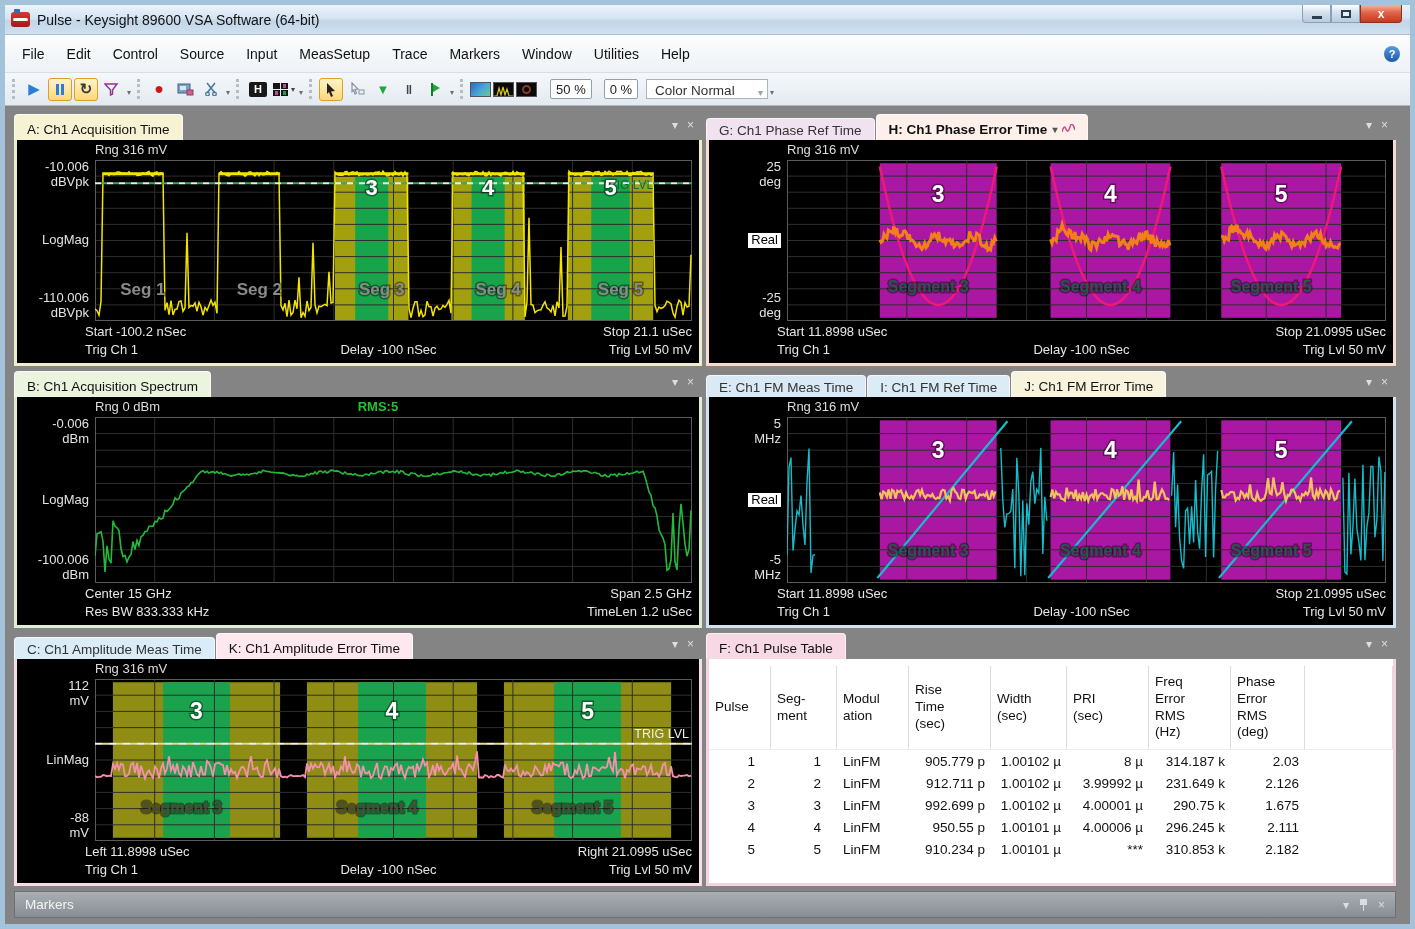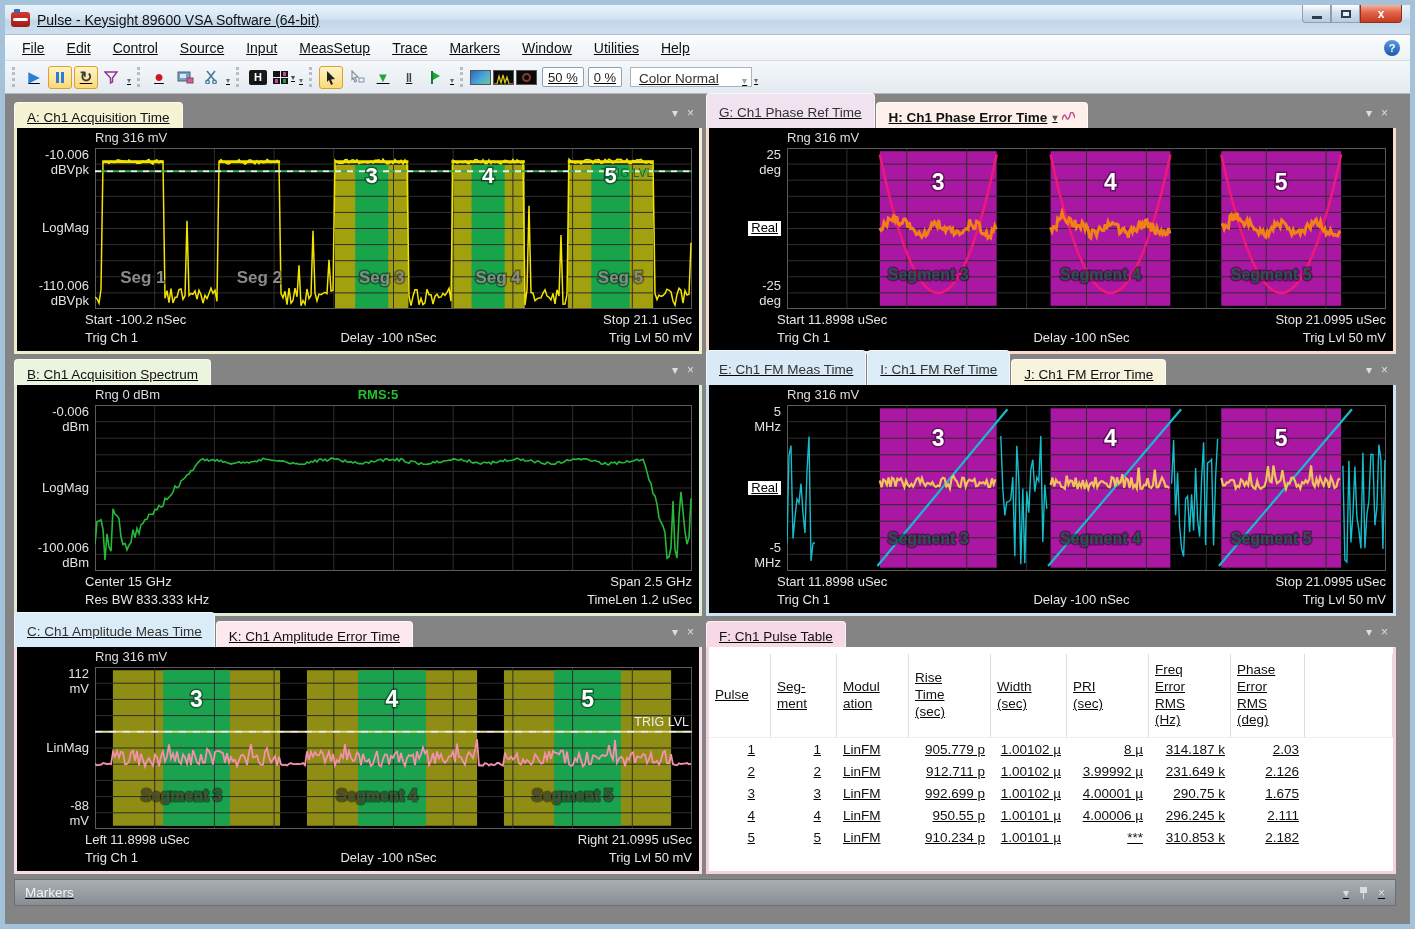--- a/index.html
+++ b/index.html
@@ -1,37 +1,37 @@
 <!DOCTYPE html>
 <html><head>
 <meta charset="utf-8">
 <style>
   * { box-sizing: border-box; margin: 0; padding: 0; }
   html,body { width:1415px; height:929px; overflow:hidden;
     font-family:"Liberation Sans", sans-serif; background:#6f8196; }
   .win { position:absolute; inset:0; border:5px solid #a4c2da; background:#0f766e;
-         display:flex; flex-direction:column;text-decoration:underline; }
+         display:flex; flex-direction:column; }
   
   .titlebar { height:30px; background:linear-gradient(#eaf3fb,#d5e5f3 45%,#c2d6e9 55%,#cfe0ef);
     display:flex; align-items:center; padding:0 6px; position:relative; border-bottom:1px solid #aabccd; }
   .appicon { width:19px; height:15px; background:linear-gradient(#d23a32,#9e1c16); border-radius:3px;
     position:relative; margin-right:7px; }
   .appicon:before { content:""; position:absolute; left:2px; right:2px; top:6px; height:3px; background:#fff; border-radius:2px;}
   .appicon:after { content:""; position:absolute; left:3px; top:-3px; width:6px; height:4px; background:#3a6ab0; border-radius:1px;}
   .wtitle { font-size:14px; color:#111; }
   .winbtns { position:absolute; right:8px; top:0; display:flex; }
   .wb { width:29px; height:18px; border:1px solid #8aa0b8; border-top:none;
     background:linear-gradient(#fdfeff,#d4e0ec 45%,#b9cbde); display:flex; align-items:center; justify-content:center; }
   .wb.first { border-radius:0 0 0 4px; }
   .wb.close { width:42px; background:linear-gradient(#f6b2a0,#e06448 45%,#c63a20); border-color:#8f2f1d;
     color:#fff; font-weight:bold; font-size:12px; border-radius:0 0 4px 0; }
   .glyph-min { width:10px; height:3px; background:#2a3d52; margin-top:7px; }
   .glyph-max { width:10px; height:8px; border:2px solid #2a3d52; background:#e8f0f8; }
   
-  .menubar { height:26px; background:linear-gradient(#fbfdfe,#eef2f6); border-bottom:1px solid #d9dee3;
+  .menubar { height:38px; background:linear-gradient(#fbfdfe,#eef2f6); border-bottom:1px solid #d9dee3;
     display:flex; align-items:center; padding:0 6px; position:relative; }
   .menu-items { display:flex; height:100%; }
   .mitem { padding:0 11px; display:flex; align-items:center; font-size:14px; color:#111; cursor:default; }
   .helpicon { position:absolute; right:10px; width:16px; height:16px; border-radius:50%;
     background:linear-gradient(#5a9ae0,#1a5aa8); color:#fff; font-size:11px; font-weight:bold;
     display:flex; align-items:center; justify-content:center; }
   
   .toolbar { height:33px; background:linear-gradient(#f5f8fb,#e3eaf0); border-bottom:1px solid #b2b8be;
     display:flex; align-items:center; padding:0 4px; }
   .grip { width:4px; height:20px; border-left:3px dotted #b6bdc4; margin:0 5px 0 3px; }
@@ -41,38 +41,38 @@
   .ovf { font-size:8px; color:#66707a; margin:6px 3px 0 2px; }
   .pbars { display:flex; gap:2px; } .pbars i { width:3px; height:11px; background:#2a7fd4; }
   .hwbox { width:18px; height:15px; background:#181818; border-radius:2px; color:#fff;
     font-size:11px; font-weight:bold; display:flex; align-items:center; justify-content:center; }
   .laygrid { display:grid; grid-template-columns:7px 7px; gap:1px; }
   .laygrid i { width:7px; height:6px; background:#141414; position:relative; }
   .laygrid i:nth-child(2):after, .laygrid i:nth-child(3):after { content:""; position:absolute; inset:1px 2px; background:#c04a9a; }
   .laygrid i:nth-child(4):after { content:""; position:absolute; inset:1px 2px; background:#2a9a4a; }
   .thumb { width:21px; height:15px; border:1px solid #555; margin:0 1px; }
   .pctbox { height:20px; border:1px solid #8fa0b0; background:#fff; border-radius:2px;
-    padding:0 5px; font-size:13px; color:#222; display:flex; align-items:center; margin-left:4px; }
+    padding:0 5px; font-size:13px; color:#222; display:flex; align-items:center; margin-left:12px; }
   .colorsel { height:20px; width:122px; border:1px solid #aab4be; background:#fff; margin-left:8px;
     display:flex; align-items:flex-end; justify-content:space-between; padding:0 4px 0 8px; font-size:13.5px; color:#333; }
   .colorsel .arr { color:#9aa4ae; font-size:10px; }
   .cssflag { position:relative; width:10px; height:13px; }
   .cssflag:before { content:""; position:absolute; left:1px; top:0; width:2px; height:13px; background:#147a34; }
   .cssflag:after { content:""; position:absolute; left:3px; top:1px; border-top:4px solid transparent;
     border-bottom:4px solid transparent; border-left:7px solid #1fa838; }
   .pin { position:relative; width:9px; height:12px; display:inline-block; }
   .pin:before { content:""; position:absolute; top:0; left:1px; width:7px; height:6px; background:#dcdcdc; }
   .pin:after { content:""; position:absolute; top:6px; left:4px; width:1px; height:6px; background:#dcdcdc; }
   
   .workspace { flex:1; background:#848484; padding:8px 8px 0 9px; display:grid;
     grid-template-columns:688px 690px; grid-template-rows:252px 257px 253px;
     column-gap:4px; row-gap:5px; align-content:start; }
   .panel { display:flex; flex-direction:column; min-height:0; }
   .tabstrip { height:26px; display:flex; align-items:flex-end; position:relative; }
-  .tab { height:35px; padding:2px 12px 0; font-size:13.5px; color:#333;
+  .tab { height:22px; padding:2px 12px 0; font-size:13.5px; color:#333;
     border-radius:4px 4px 0 0; border:1px solid rgba(255,255,255,.65); border-bottom:none;
     margin-right:1px; white-space:nowrap; display:flex; align-items:center; gap:5px; cursor:default; }
   .tab.on { height:26px; padding-top:3px; color:#111; }
   .tab.bold { font-weight:bold; }
   .tabarr { font-size:10px; color:#555; }
   .sics { position:absolute; right:8px; top:5px; display:flex; gap:9px; align-items:center; }
   .sic { color:#dedede; font-size:12px; line-height:1; cursor:default; }
   .pbody { flex:1; padding:0 3px 3px; min-height:0; }
   .plot { background:#000; height:100%; display:flex; flex-direction:column; padding:2px 7px 3px 0; }
   .rngrow { height:18px; margin-left:78px; color:#ddd; font-size:13px; position:relative; flex:none; }

